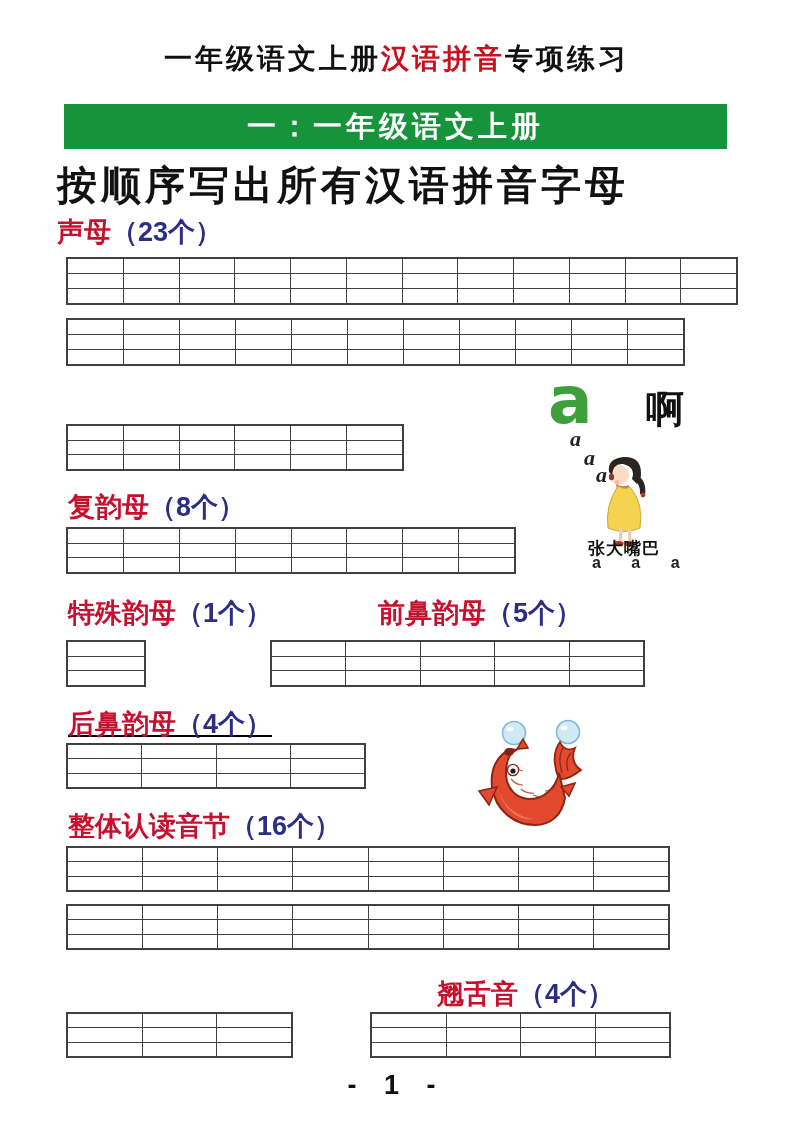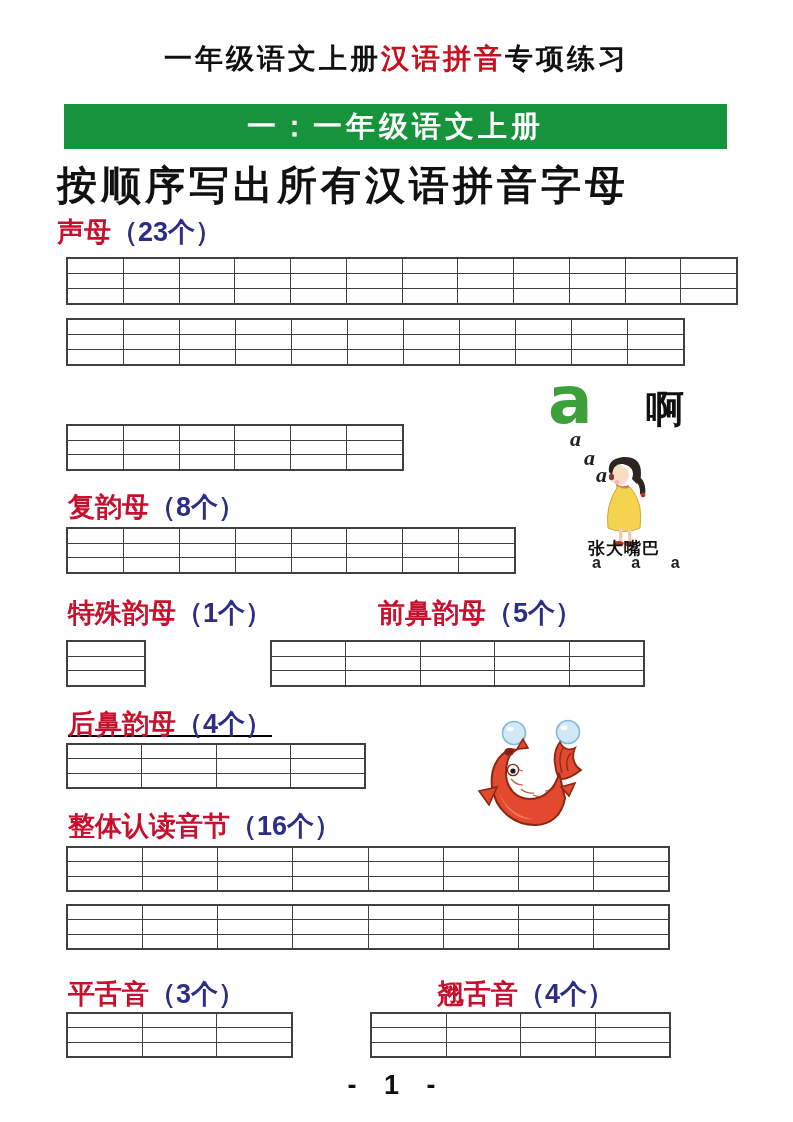--- a/index.html
+++ b/index.html
@@ -356,23 +356,20 @@
         <div class="gcell"></div>
         <div class="gcell"></div>
         <div class="gcell"></div>
         <div class="gcell"></div>
         <div class="gcell"></div>
         <div class="gcell"></div>
         <div class="gcell"></div>
       </div>
     </div>
 
-  <div class="sec-label" style="left:68px;top:978px;">
-    <span class="red">平舌音</span><span class="count">（3个）</span>
-  </div>
   <div class="wgrid" style="left:66px;top:1012px;width:227px;height:46px;">
       <div class="grow">
         <div class="gcell"></div>
         <div class="gcell"></div>
         <div class="gcell"></div>
       </div>
       <div class="grow">
         <div class="gcell"></div>
         <div class="gcell"></div>
         <div class="gcell"></div>

